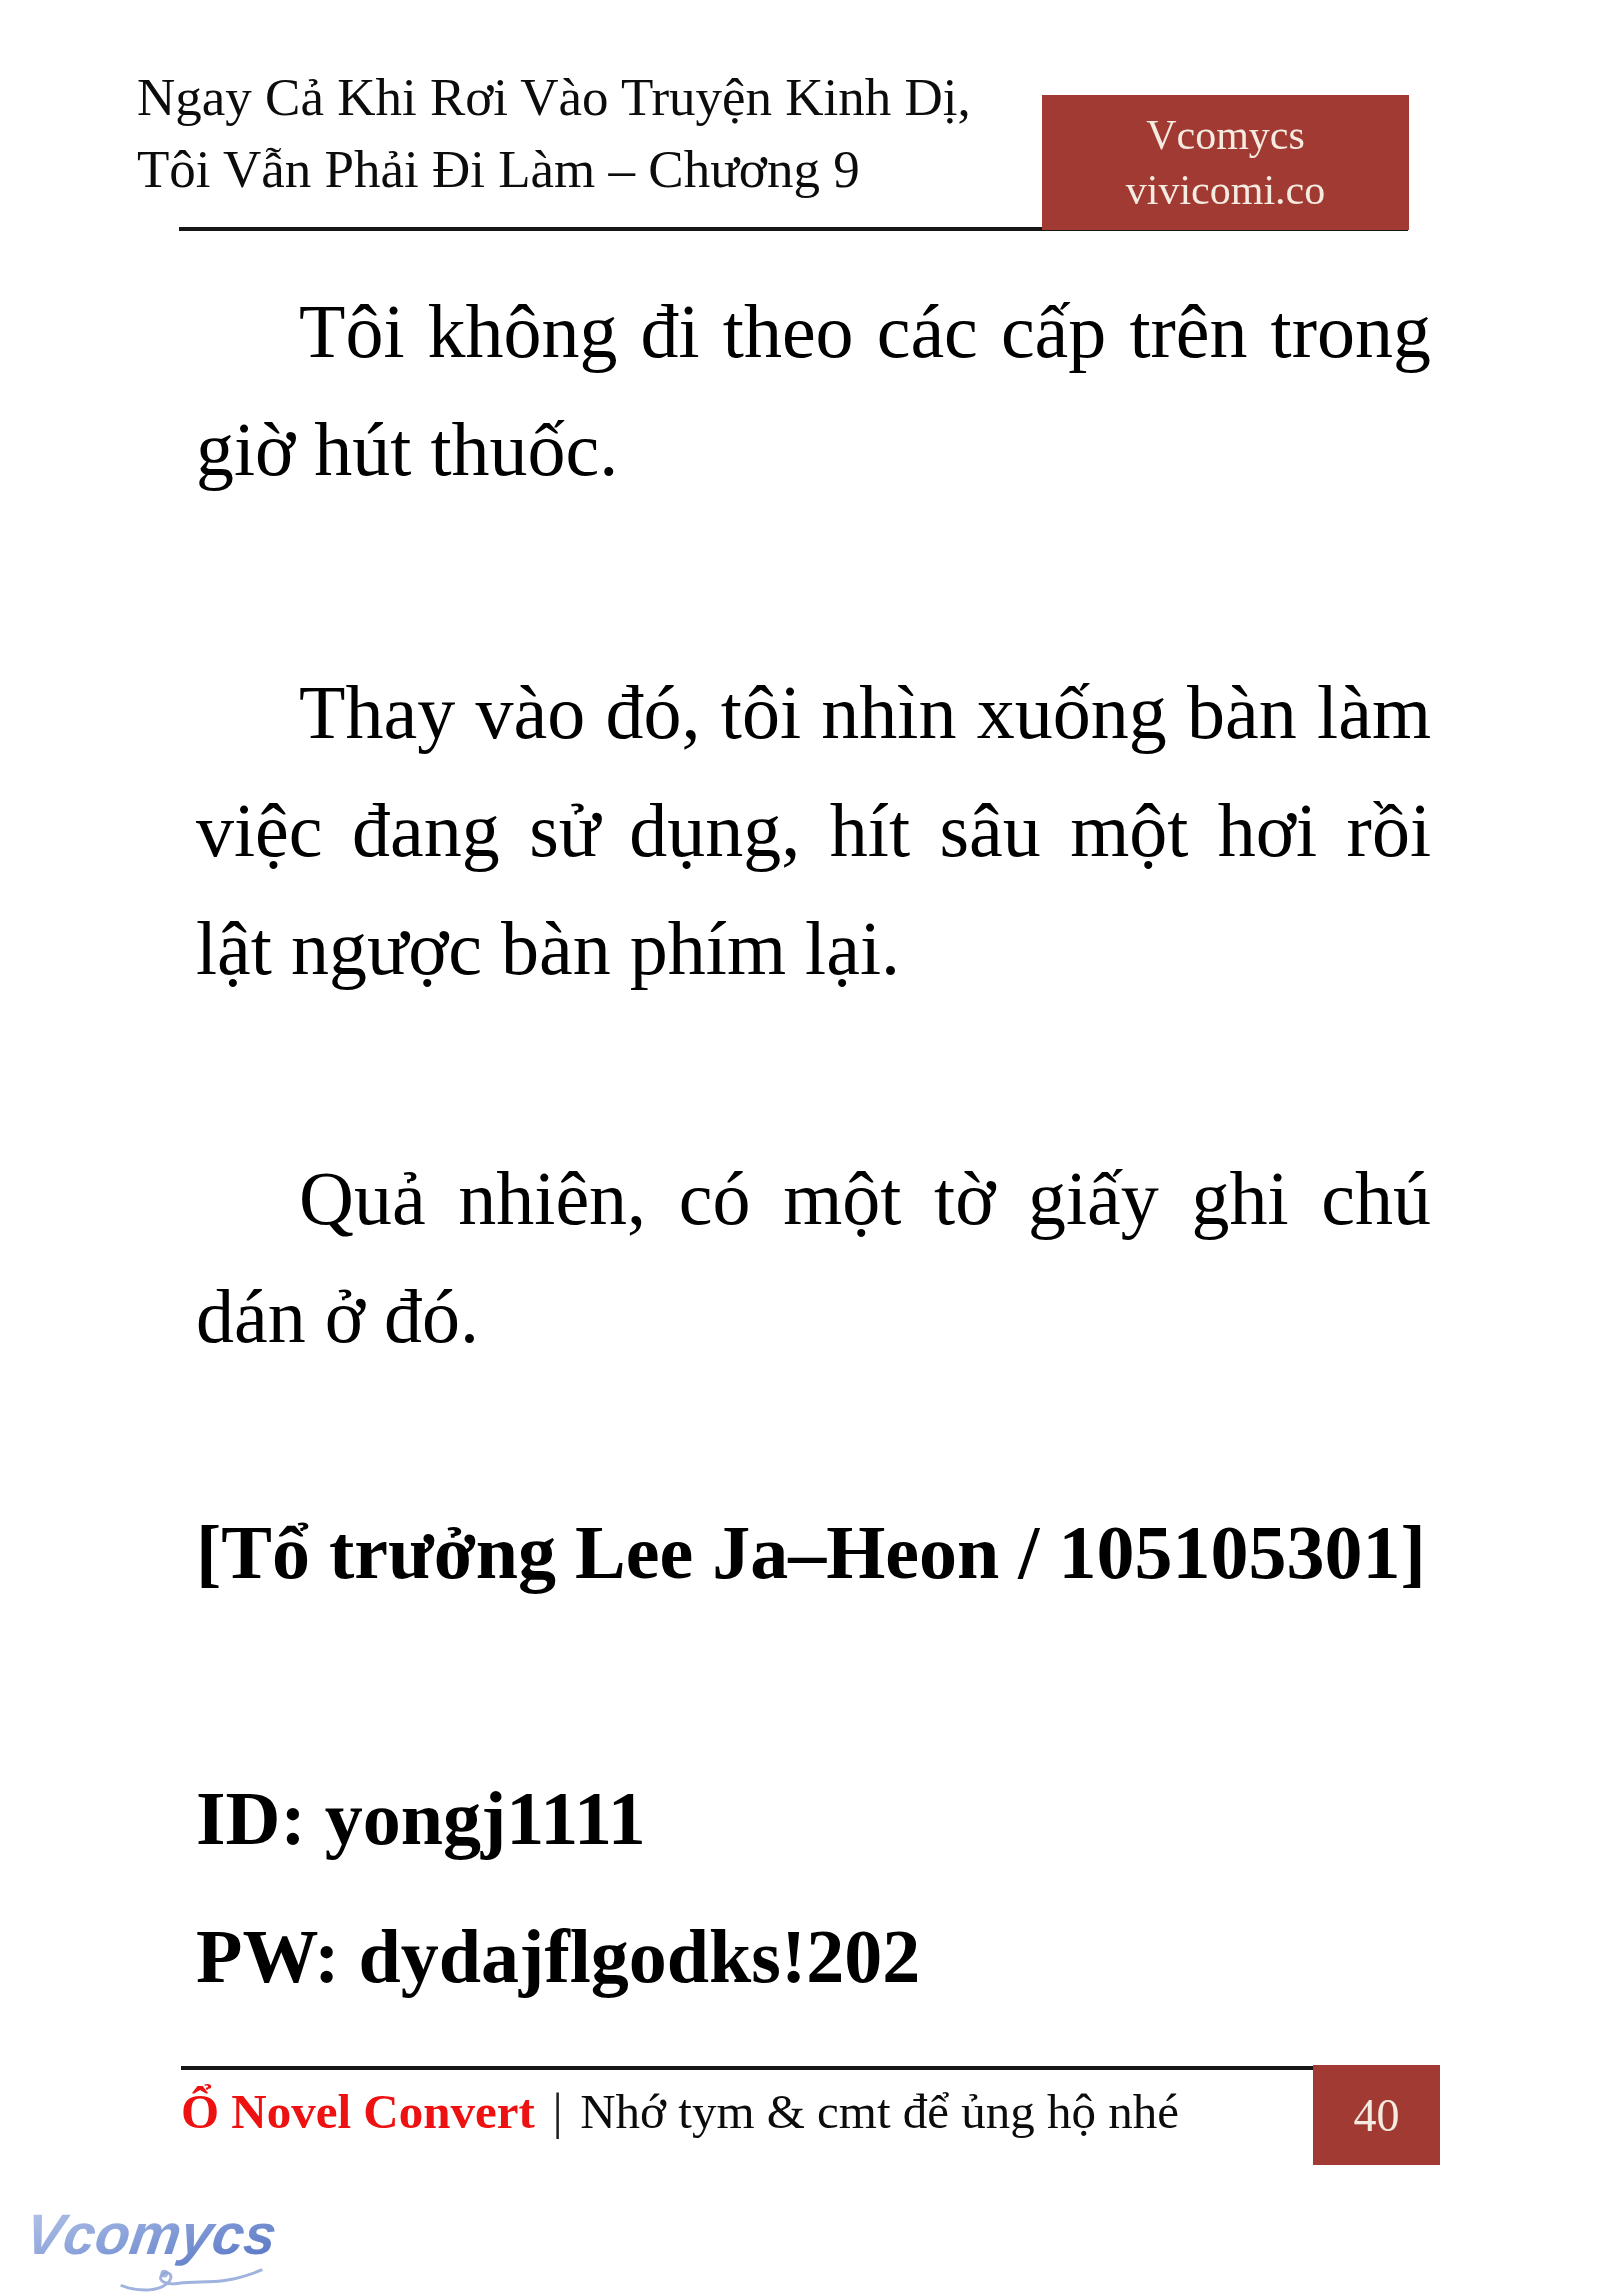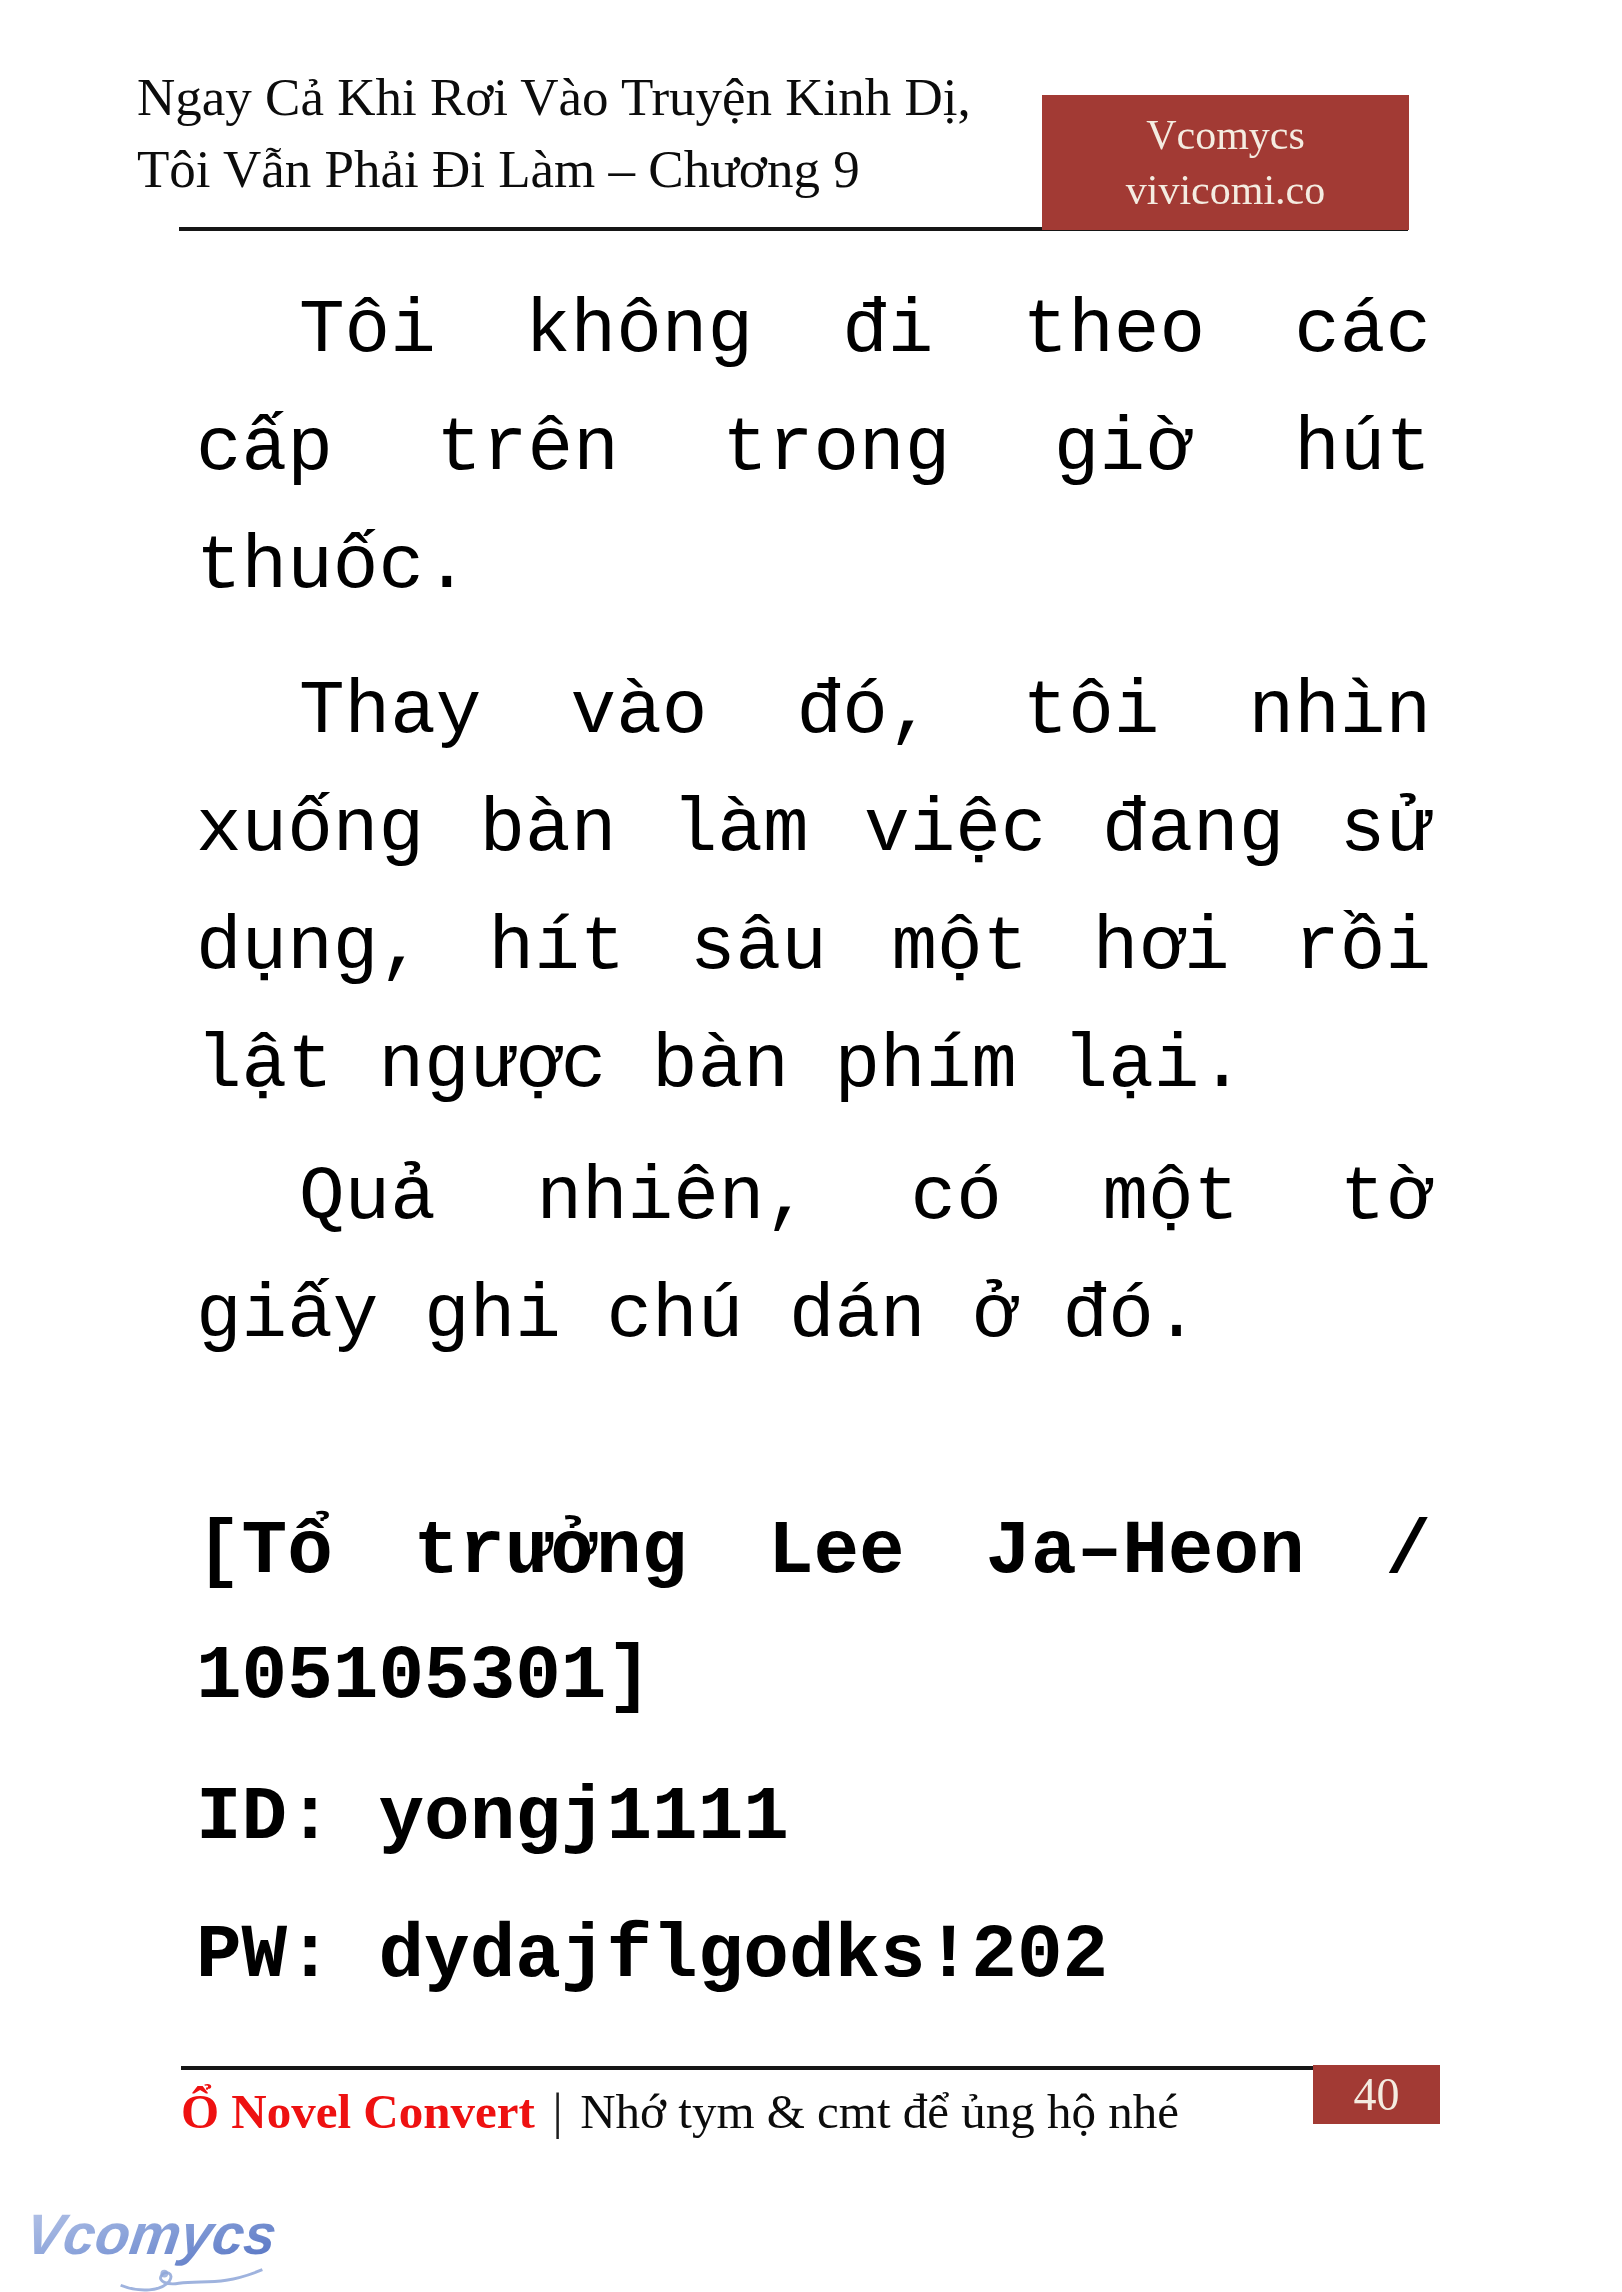--- a/index.html
+++ b/index.html
@@ -29,21 +29,20 @@
   }
   .rule{position:absolute;background:#161616;height:3.9px;z-index:1;}
   .rule-top{left:179px;top:227px;width:1229px;}
   
   .para{
     position:absolute;
     left:196px;width:1235px;
     font-size:76px;line-height:118px;
     text-align:justify;
     margin:0;
-    font-family:Liberation Mono, monospace;
   }
   .indent{text-indent:103px;}
   .bold{font-weight:bold;line-height:125px;}
   .p1{top:272px;}
   .p2{top:653px;}
   .p3{top:1139px;}
   .p4{top:1490px;}
   .p5{top:1756px;}
   .p6{top:1894px;}
   
@@ -54,21 +53,21 @@
     display:flex;justify-content:flex-start;align-items:baseline;
     gap:17.6px;
     font-size:49px;line-height:63px;
     white-space:nowrap;
   }
   .footer-brand{font-weight:bold;}
   .footer-sep{font-weight:400;color:#1c1c1c;font-size:51px;}
   .footer-note{color:#0c0c0c;}
   .page-badge{
     position:absolute;
-    left:1313px;top:2065px;width:127px;height:59px;
+    left:1313px;top:2065px;width:127px;height:100px;
     display:flex;align-items:center;justify-content:center;
     font-size:46px;
     z-index:2;
   }
   
   .watermark{
     position:absolute;
     left:25.5px;top:2201px;
     font-family:"Liberation Sans","DejaVu Sans",sans-serif;
     font-style:italic;font-weight:800;

